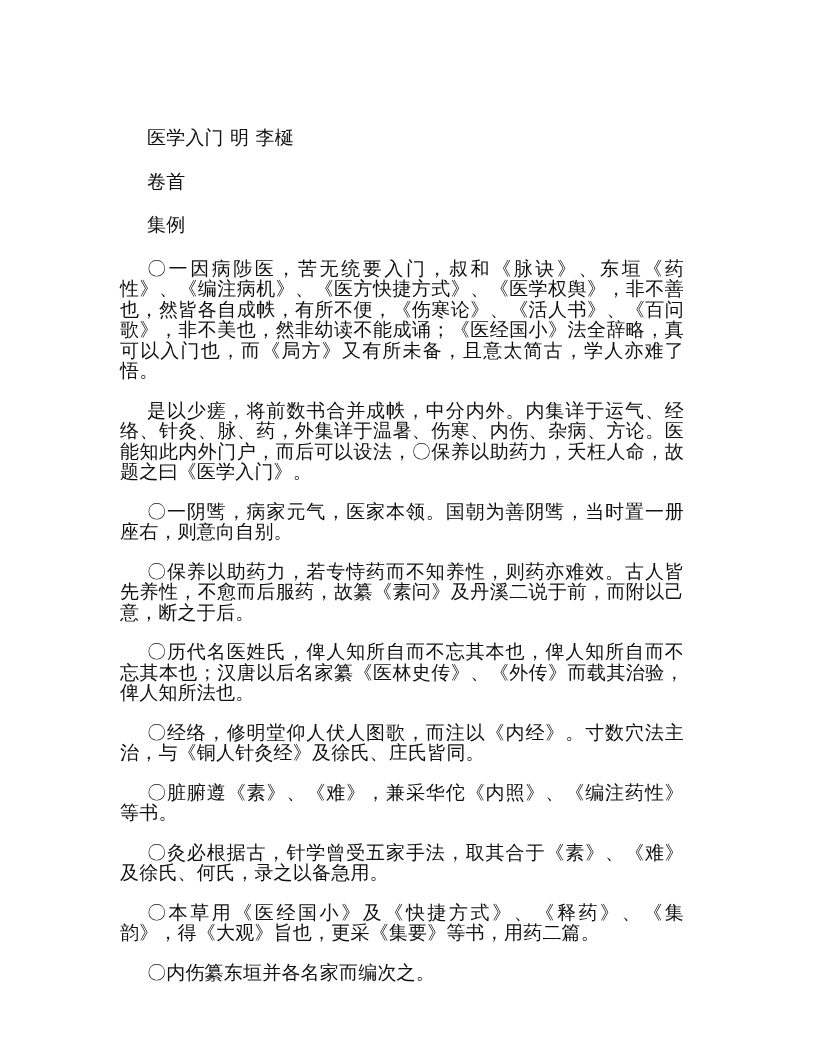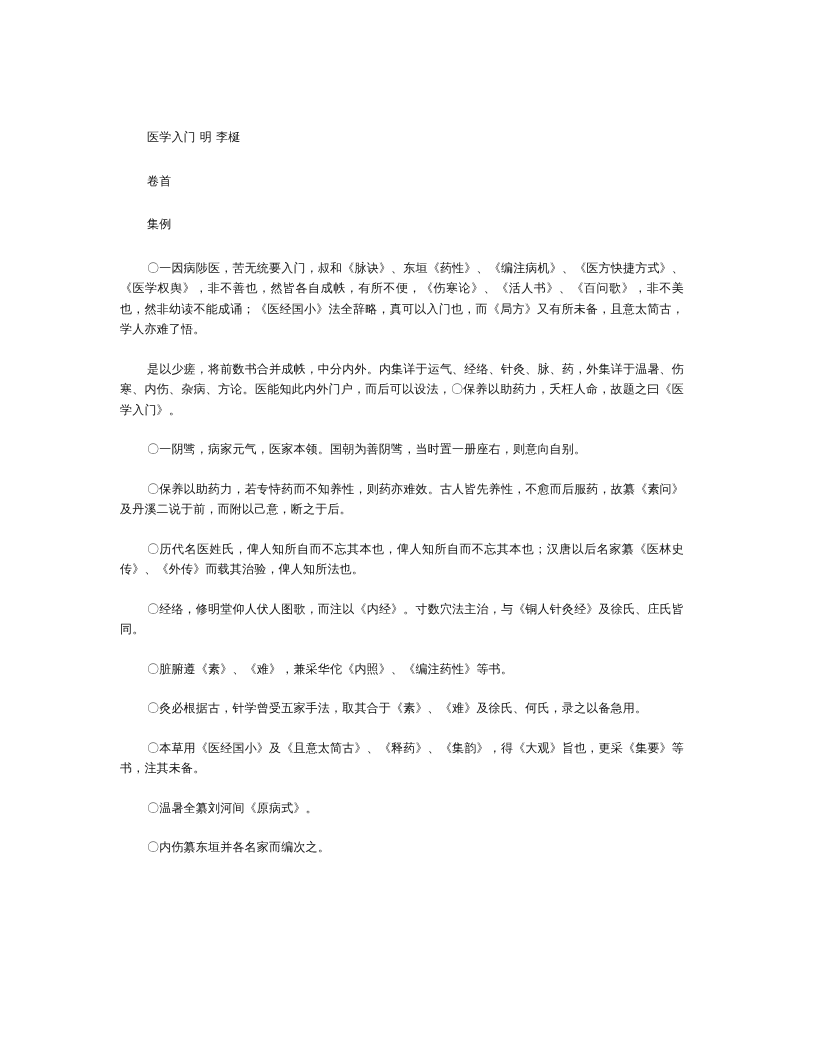--- a/index.html
+++ b/index.html
@@ -1,33 +1,32 @@
 <!DOCTYPE html>
 <html><head>
   <meta charset="utf-8">
   <style>
     html, body { margin: 0; padding: 0; background: #ffffff; }
     body { width: 816px; height: 1056px; position: relative; overflow: hidden;
            font-family: "DejaVu Serif", "Liberation Serif", serif; color: #111; }
     .page { position: absolute; left: 120px; top: 127px; width: 576px; }
-    .p { font-size: 12px; line-height: 20.5px; margin: 0 12px 19px 0; text-indent: 27px;
+    .p { font-size: 19px; line-height: 20.5px; margin: 0 12px 19px 0; text-indent: 27px;
          text-align: justify; letter-spacing: 0.2px; }
     .p.head { margin-bottom: 23px; }
   </style>
 </head>
 <body>
 
 <div class="page">
   <p class="p head">医学入门 明 李梴</p>
   <p class="p head">卷首</p>
   <p class="p head">集例</p>
   <p class="p">〇一因病陟医，苦无统要入门，叔和《脉诀》、东垣《药性》、《编注病机》、《医方快捷方式》、《医学权舆》，非不善也，然皆各自成帙，有所不便，《伤寒论》、《活人书》、《百问歌》，非不美也，然非幼读不能成诵；《医经国小》法全辞略，真可以入门也，而《局方》又有所未备，且意太简古，学人亦难了悟。</p>
   <p class="p">是以少瘥，将前数书合并成帙，中分内外。内集详于运气、经络、针灸、脉、药，外集详于温暑、伤寒、内伤、杂病、方论。医能知此内外门户，而后可以设法，〇保养以助药力，夭枉人命，故题之曰《医学入门》。</p>
   <p class="p">〇一阴骘，病家元气，医家本领。国朝为善阴骘，当时置一册座右，则意向自别。</p>
   <p class="p">〇保养以助药力，若专恃药而不知养性，则药亦难效。古人皆先养性，不愈而后服药，故纂《素问》及丹溪二说于前，而附以己意，断之于后。</p>
   <p class="p">〇历代名医姓氏，俾人知所自而不忘其本也，俾人知所自而不忘其本也；汉唐以后名家纂《医林史传》、《外传》而载其治验，俾人知所法也。</p>
   <p class="p">〇经络，修明堂仰人伏人图歌，而注以《内经》。寸数穴法主治，与《铜人针灸经》及徐氏、庄氏皆同。</p>
   <p class="p">〇脏腑遵《素》、《难》，兼采华佗《内照》、《编注药性》等书。</p>
   <p class="p">〇灸必根据古，针学曾受五家手法，取其合于《素》、《难》及徐氏、何氏，录之以备急用。</p>
-  <p class="p">〇本草用《医经国小》及《且意太简古》、《释药》、《集韵》，得《大观》旨也，更采《集要》等书，注其未备。</p>
-  <p class="p">〇温暑全纂刘河间《原病式》。</p>
+  <p class="p">〇本草用《医经国小》及《快捷方式》、《释药》、《集韵》，得《大观》旨也，更采《集要》等书，用药二篇。</p>
   <p class="p">〇内伤纂东垣并各名家而编次之。</p>
 </div>
 
 </body></html>

